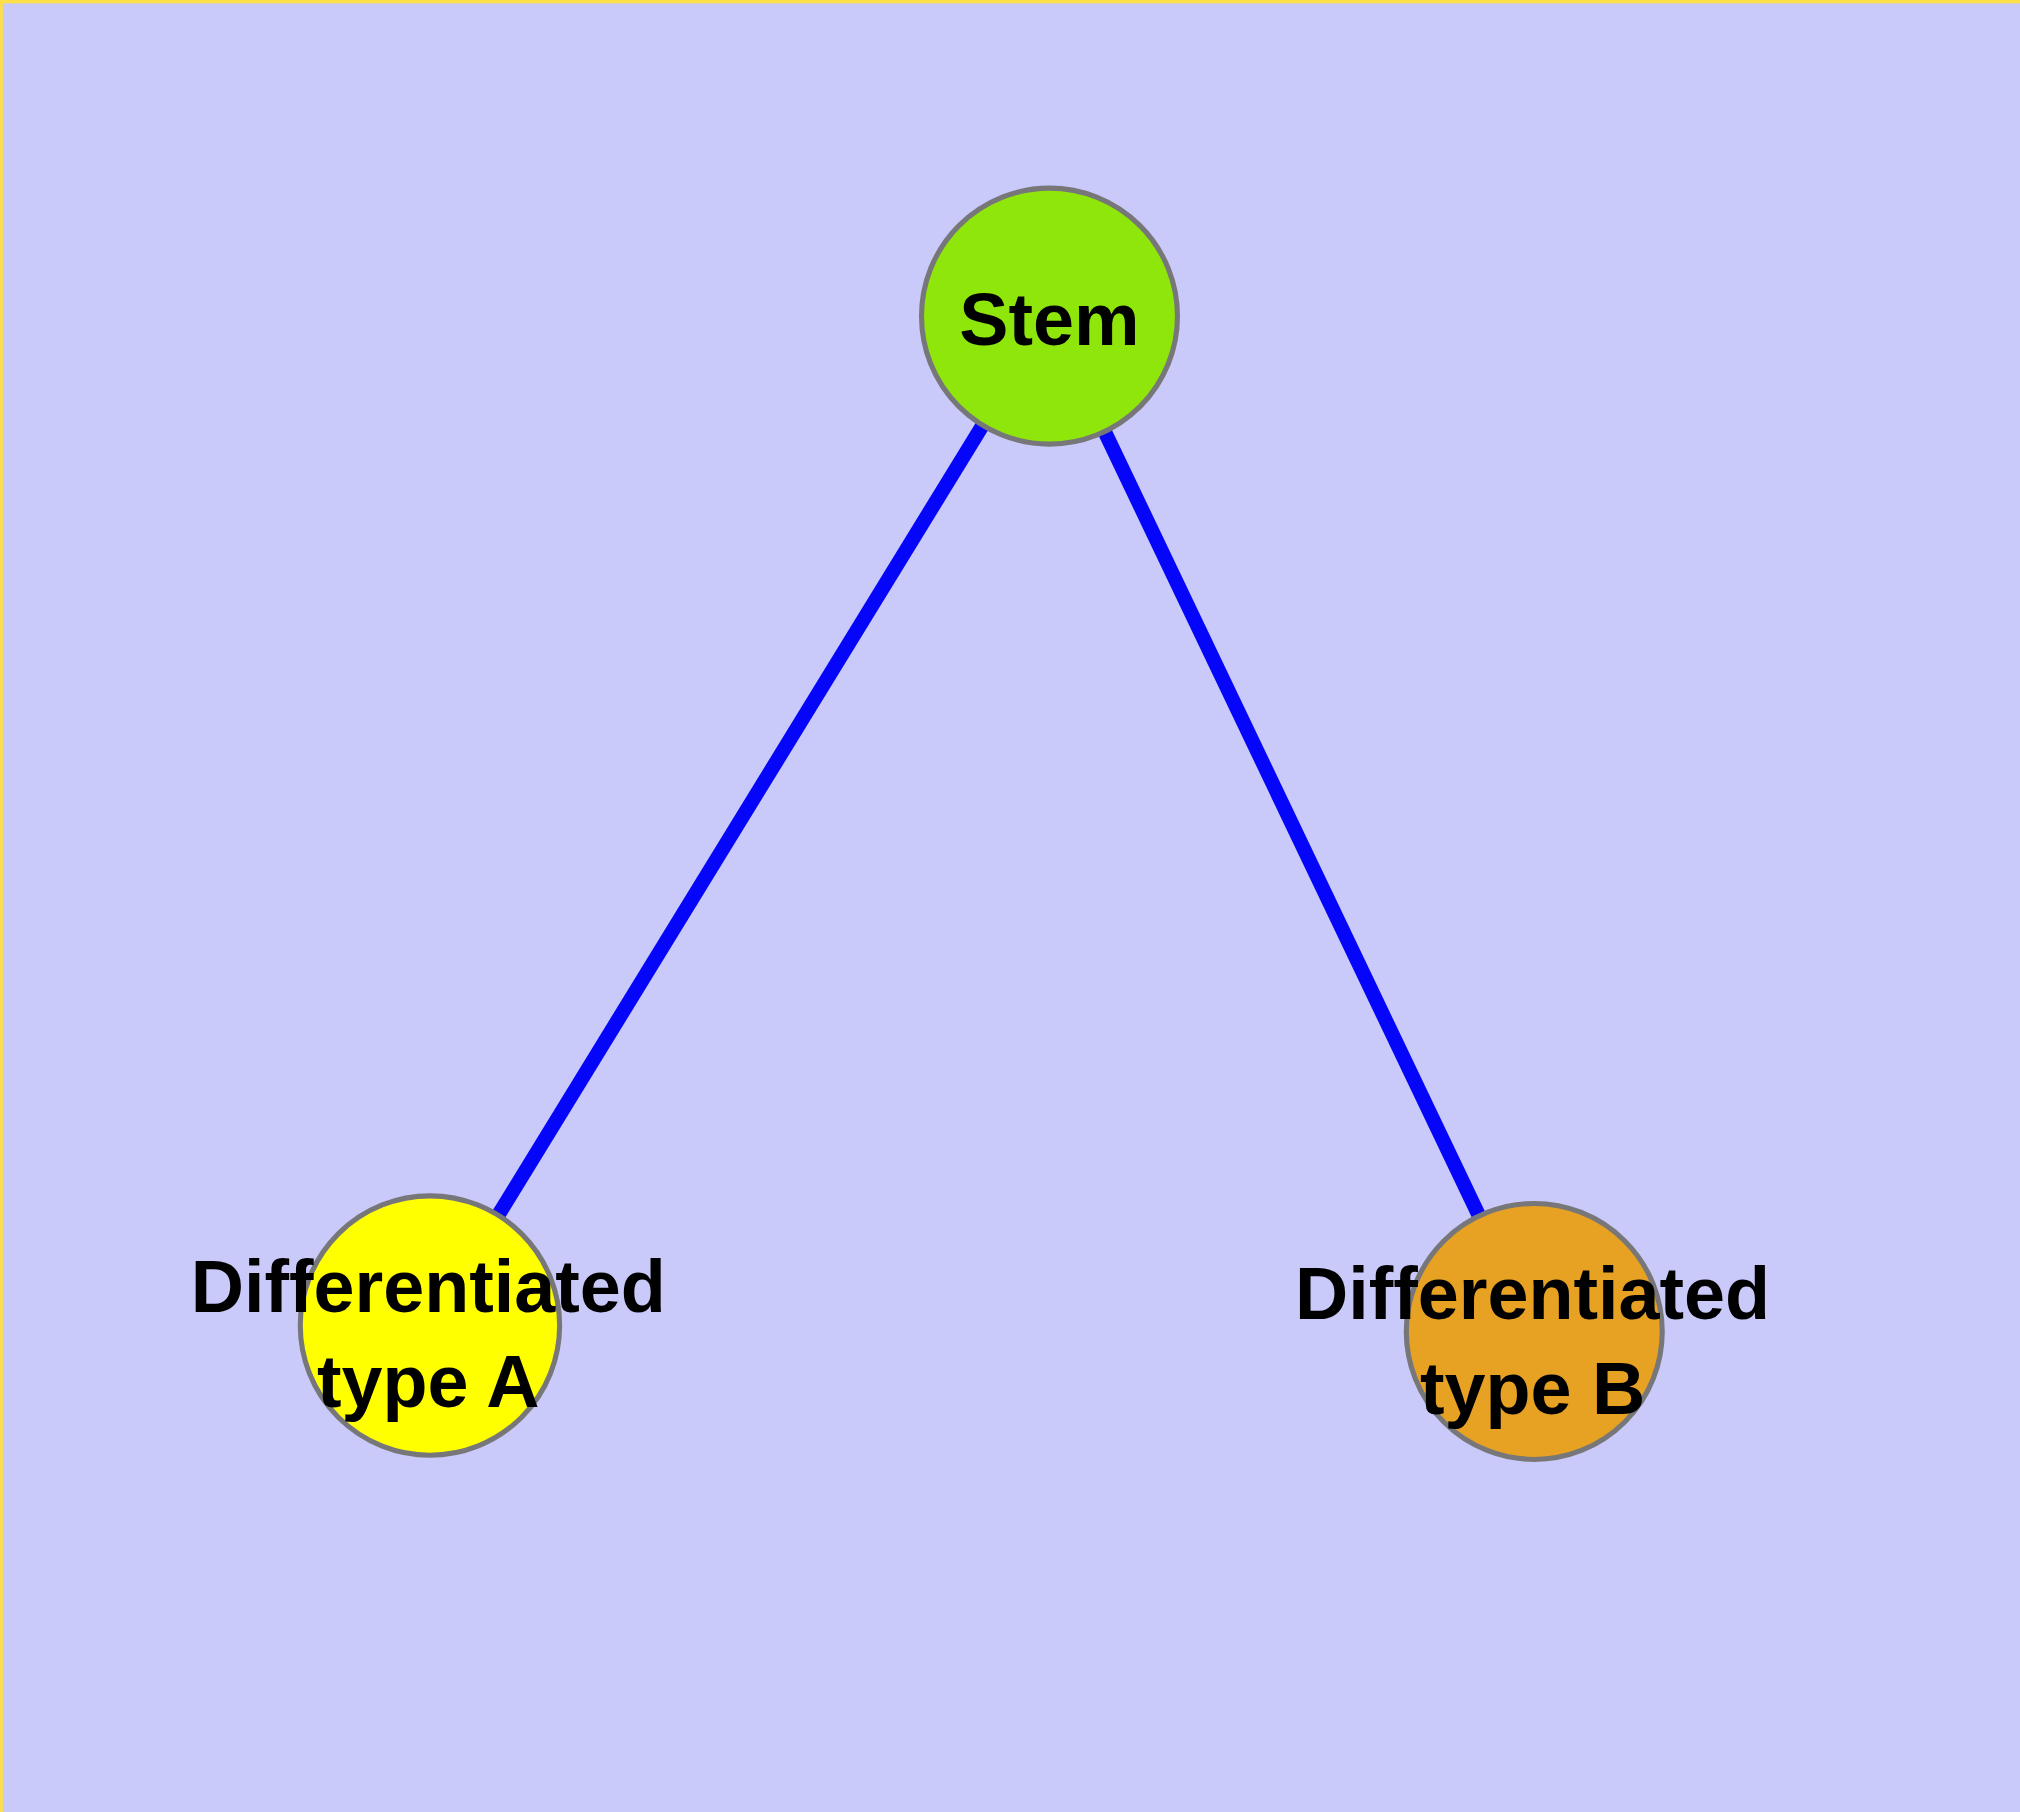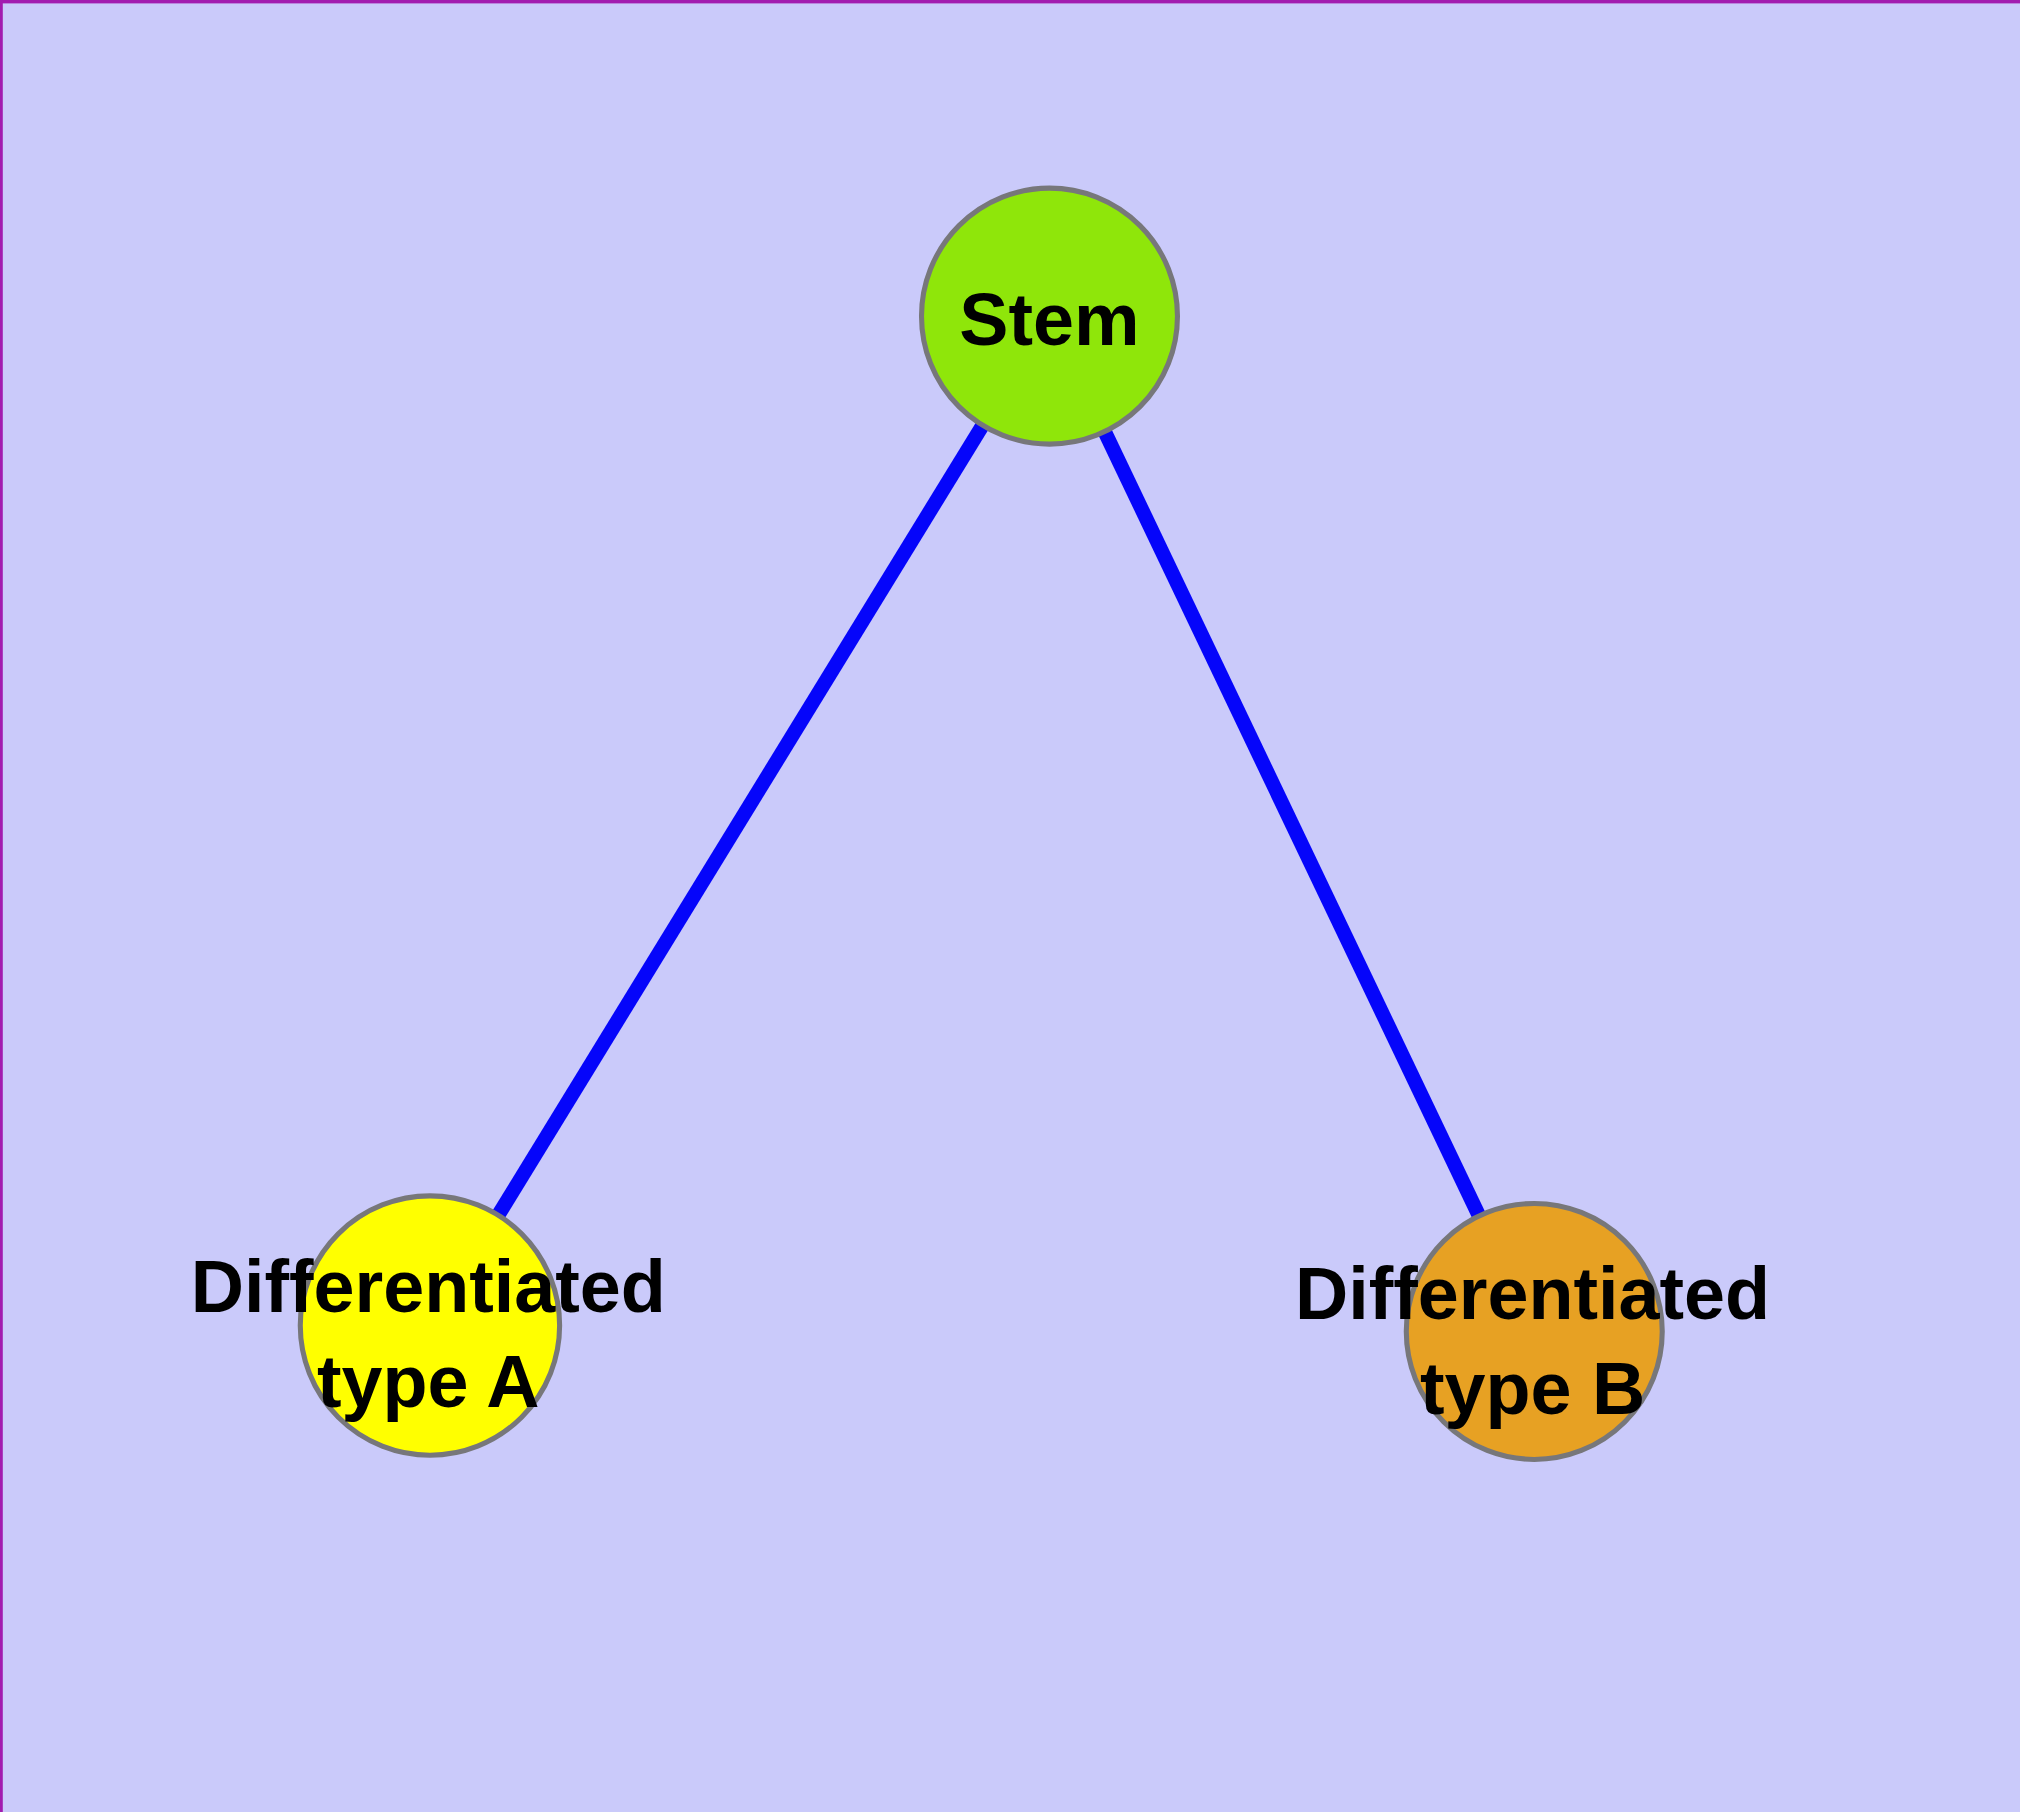--- a/index.html
+++ b/index.html
@@ -7,21 +7,21 @@
     padding: 0;
     background: #ffffff;
     width: 2021px;
     height: 1812px;
     overflow: hidden;
   }
   .stage {
     position: relative;
     width: 2021px;
     height: 1812px;
-    background: #a21caf;
+    background: #fde047;
   }
   svg.graph {
     position: absolute;
     top: 0;
     left: 0;
     display: block;
   }
   .node-circle {
     stroke-width: 6;
   }

